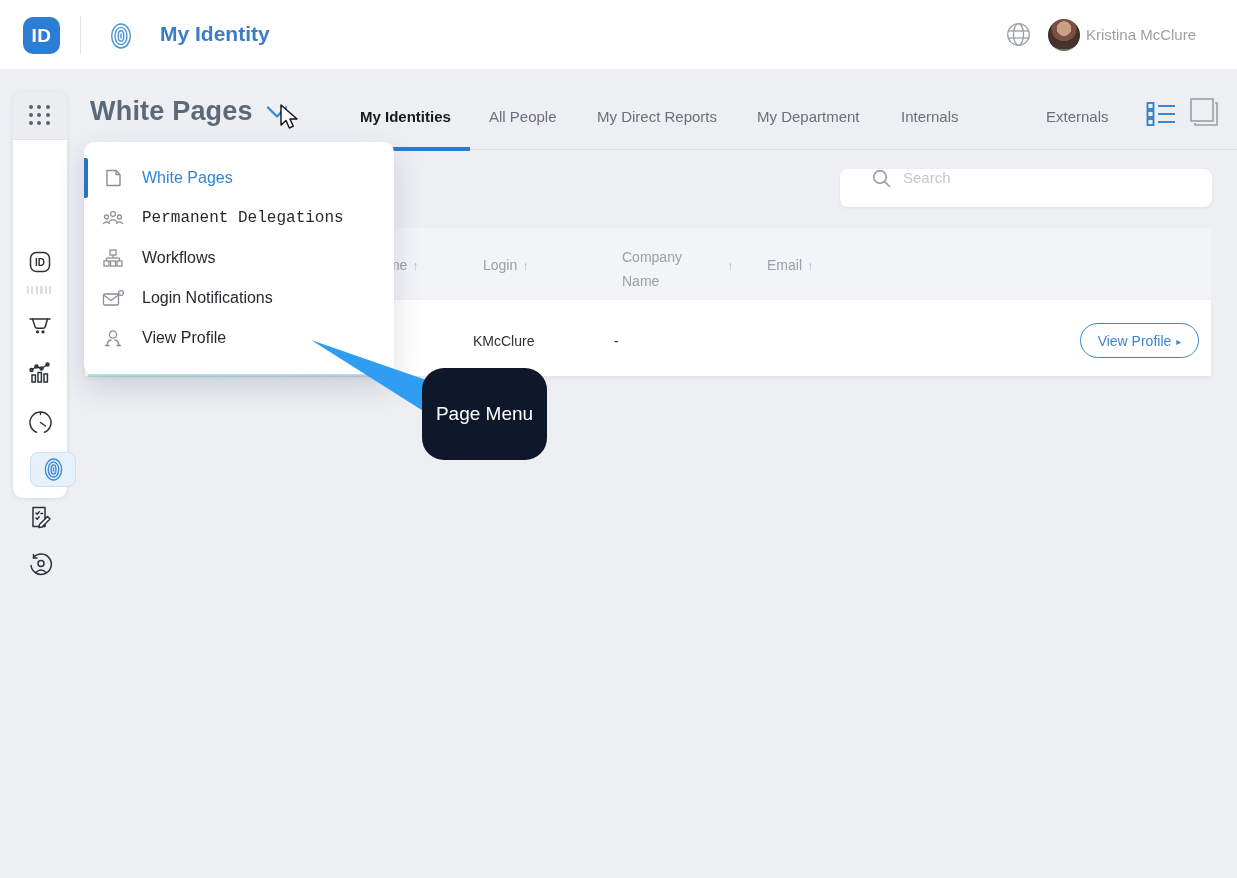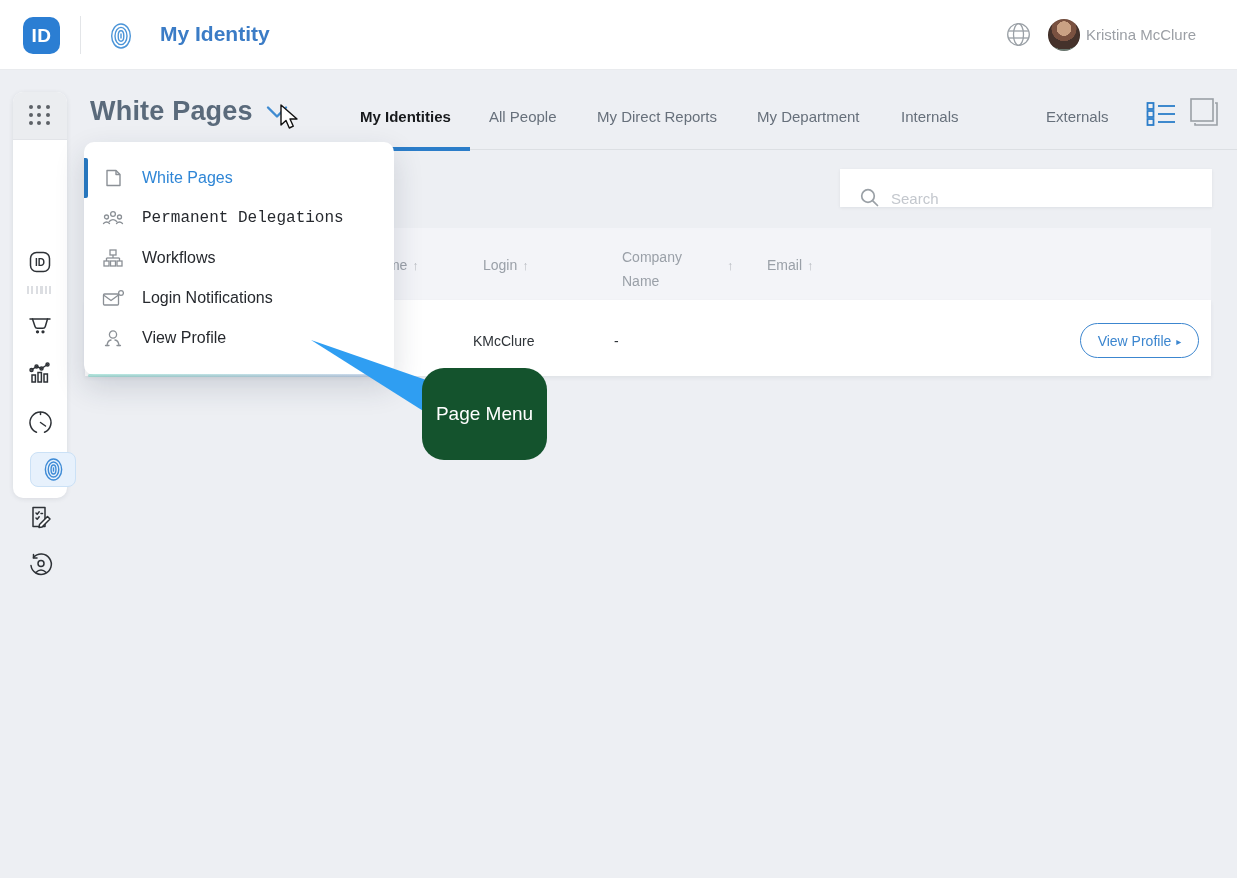--- a/index.html
+++ b/index.html
@@ -34,21 +34,21 @@
 
   
   .tabs-line { position:absolute; left:85px; top:149px; width:1152px; height:1px; background:#dcdfe3; z-index:1; }
   .tab { position:absolute; top:108px; font-size:15px; color:#67707b; z-index:2; white-space:nowrap; }
   .tab.active { color:#17191c; font-weight:bold; }
   .tab-underline { position:absolute; left:358px; top:147px; width:112px; height:4px; background:#2b7dc9; z-index:2; }
   .view-toggle-list { position:absolute; left:1146px; top:101px; z-index:2; }
   .view-toggle-card { position:absolute; left:1189px; top:97px; z-index:2; }
 
   
-  .searchbox { position:absolute; left:840px; top:169px; width:372px; height:38px; background:#fff; border-radius:0; box-shadow:0 1px 3px rgba(40,50,70,.08); display:flex; align-items:flex-end; padding-left:20px; z-index:2; }
+  .searchbox { position:absolute; left:840px; top:169px; width:372px; height:38px; background:#fff; border-radius:8px; box-shadow:0 1px 3px rgba(40,50,70,.08); display:flex; align-items:flex-start; padding-left:32px; z-index:2; }
   .searchbox input { border:none; outline:none; font-size:15px; color:#3a3f45; width:300px; margin-left:12px; font-family:"Liberation Sans",sans-serif; background:transparent; }
   .searchbox input::placeholder { color:#c3c7cd; }
 
   
   .thead { position:absolute; left:85px; top:228px; width:1126px; height:72px; background:#f3f4f8; z-index:1; }
   .th { position:absolute; font-size:14px; color:#9aa0a8; z-index:1; }
   .sort { color:#b6bac0; font-size:13px; margin-left:5px; }
   .trow { position:absolute; left:85px; top:300px; width:1126px; height:76px; background:#ffffff; box-shadow:0 2px 4px rgba(40,50,70,.07); z-index:1; }
   .td { position:absolute; font-size:14px; color:#2e3338; z-index:1; }
   .email-link { text-decoration:underline; color:#33373c; width:300px; display:inline-block; word-break:break-all; line-height:19px; cursor:pointer; }
@@ -59,21 +59,21 @@
   .menu { position:absolute; left:84px; top:142px; width:310px; height:233px; background:#fff; border-radius:10px; box-shadow:0 12px 30px rgba(30,45,70,.16); z-index:10; }
   .menu::after { content:""; position:absolute; left:4px; right:4px; bottom:-2px; height:3px; border-radius:2px; background:linear-gradient(90deg,#74cfc0,#9fb3d8); opacity:.55; }
   .menu-item { position:absolute; left:0; width:310px; height:40px; display:flex; align-items:center; cursor:pointer; }
   .menu-item .mi-icon { width:22px; margin-left:18px; display:flex; justify-content:center; color:#8b9096; }
   .menu-item .mi-label { margin-left:18px; font-size:16px; color:#26292e; }
   .menu-item.active .mi-label { color:#2f86d6; }
   .menu-item.active .mi-icon { color:#6d7challenge; }
   .active-bar { position:absolute; left:0; top:16px; width:4px; height:40px; background:#2776bd; border-radius:0 2px 2px 0; }
 
   
-  .callout-box { position:absolute; left:422px; top:368px; width:125px; height:92px; background:#14532d; border-radius:22px; display:flex; align-items:center; justify-content:center; z-index:20; }
+  .callout-box { position:absolute; left:422px; top:368px; width:125px; height:92px; background:#0f172a; border-radius:22px; display:flex; align-items:center; justify-content:center; z-index:20; }
   .callout-box span { color:#fff; font-size:19px; }
   .callout-tail { position:absolute; left:0; top:0; z-index:19; pointer-events:none; }
 
   .cursor { position:absolute; left:278px; top:104px; z-index:30; pointer-events:none; }
   svg { display:block; }
 </style>
 </head>
 <body>
 
 <div id="app">

